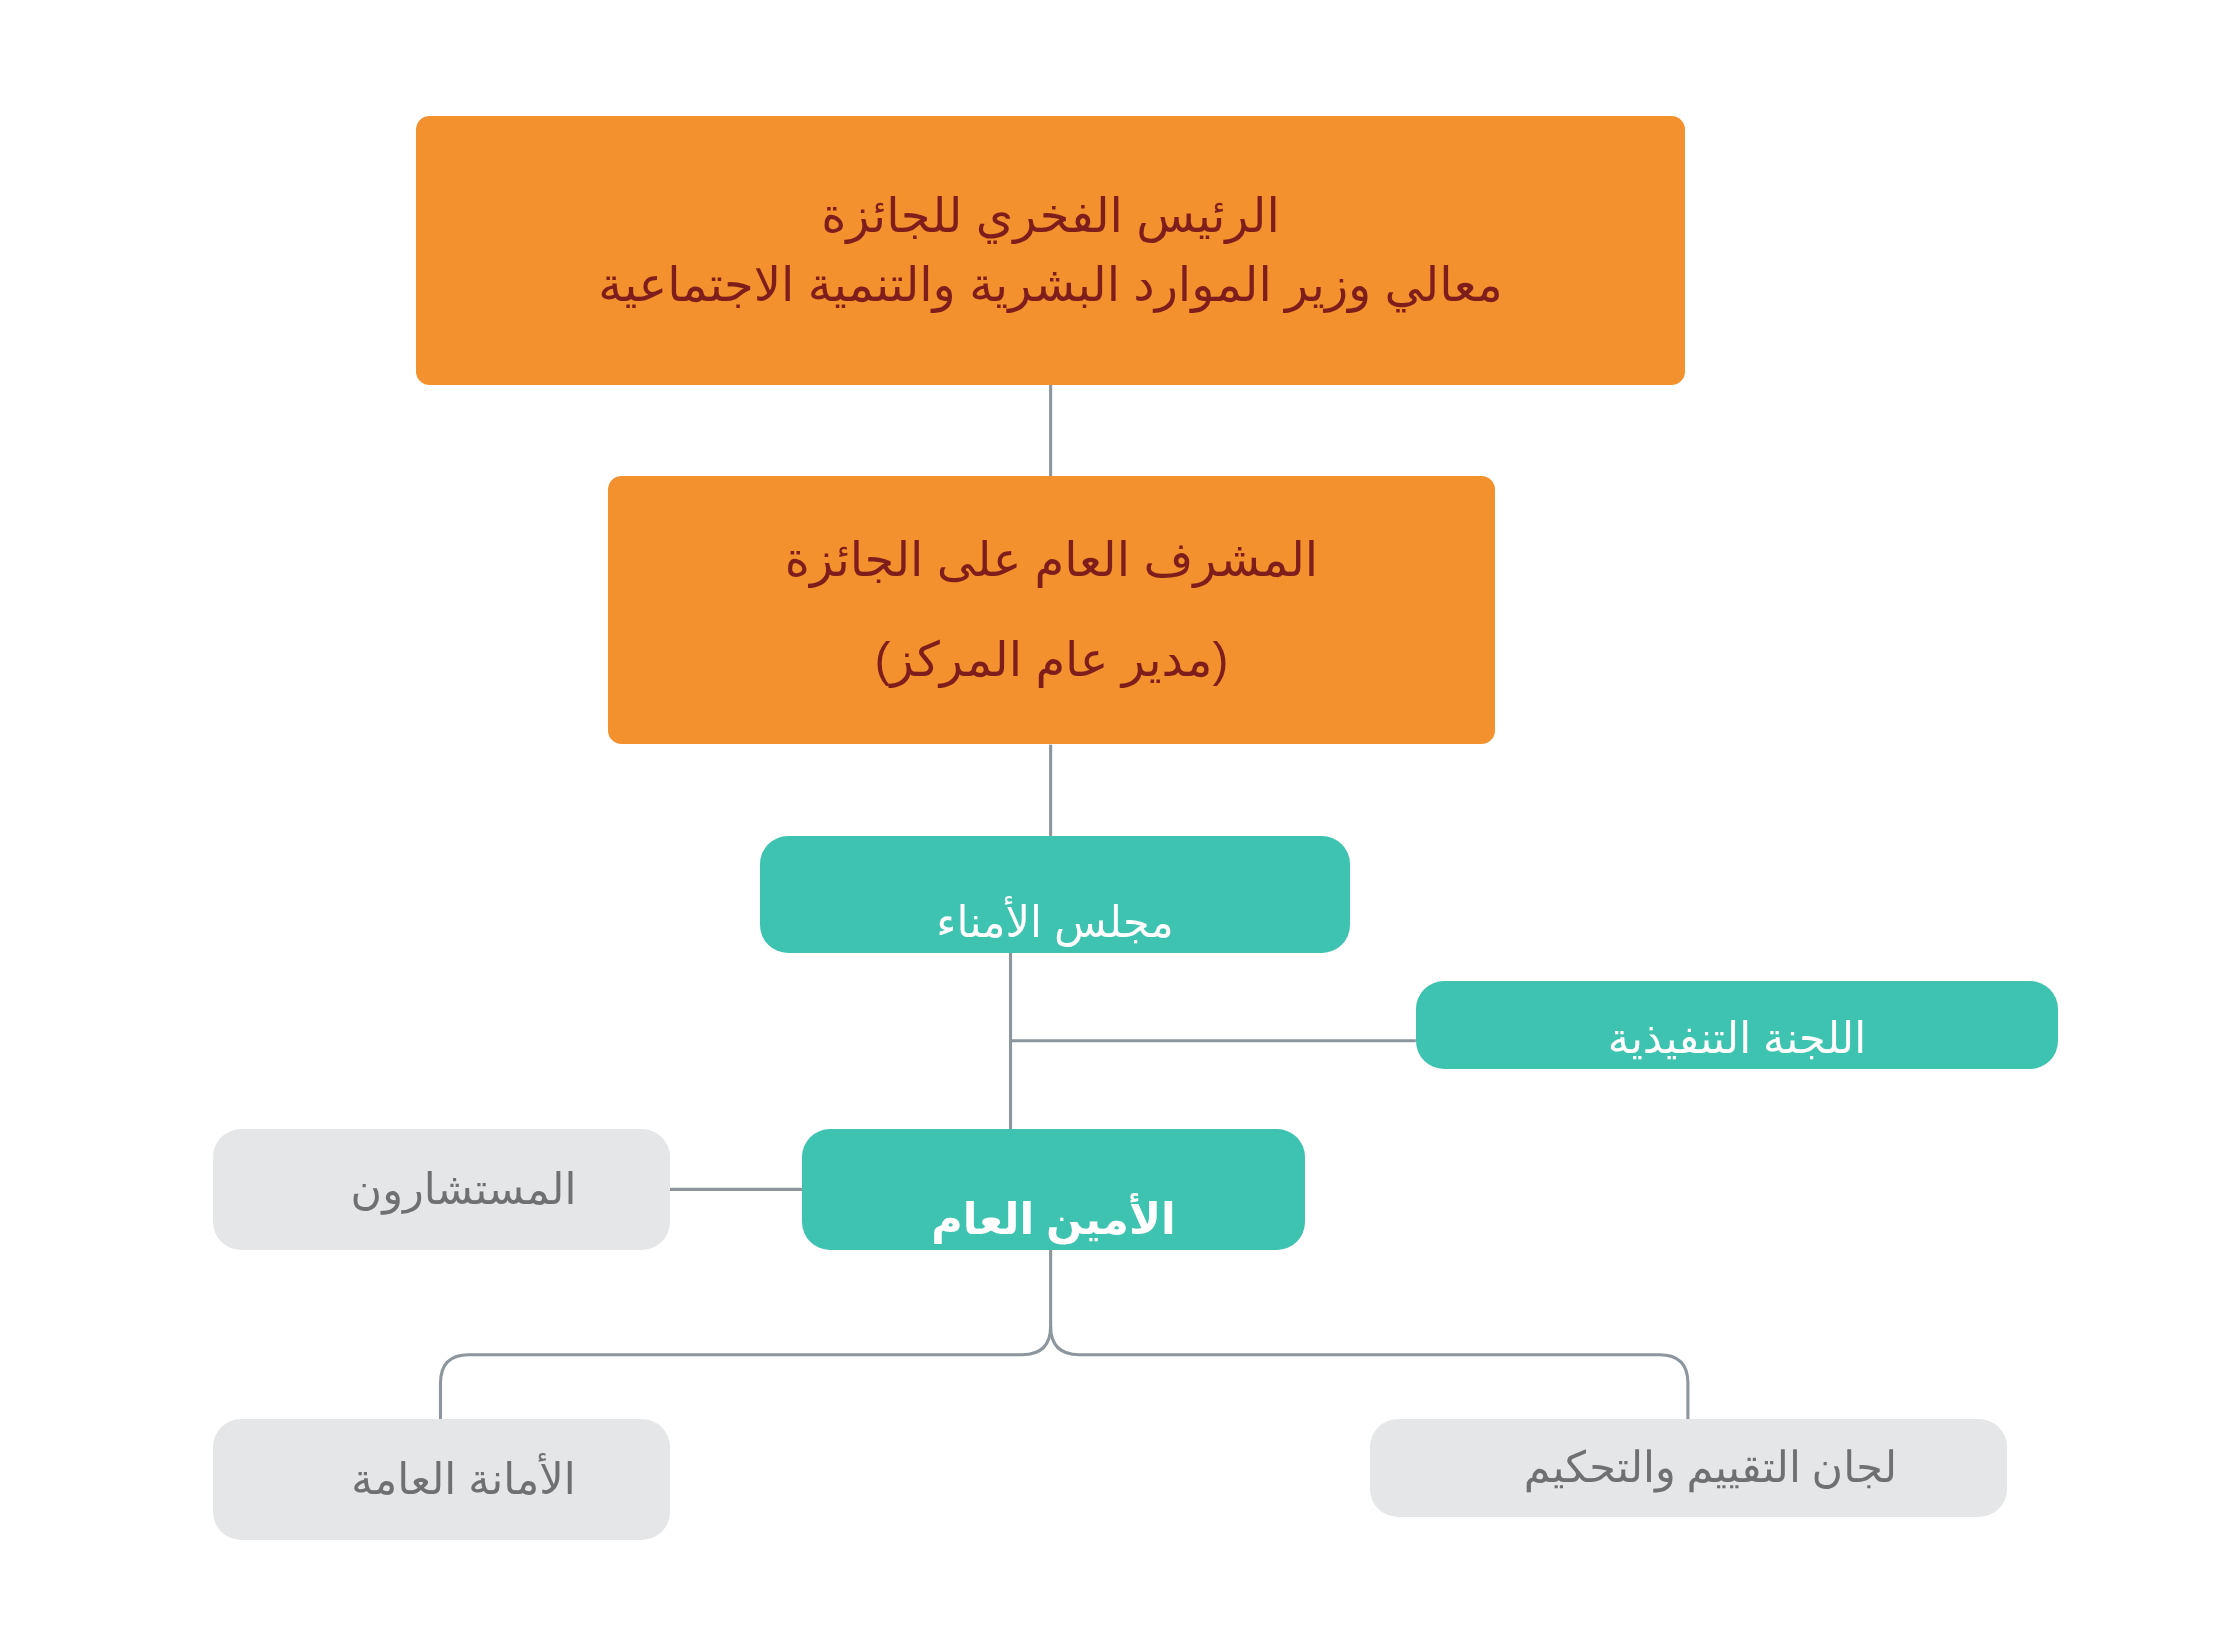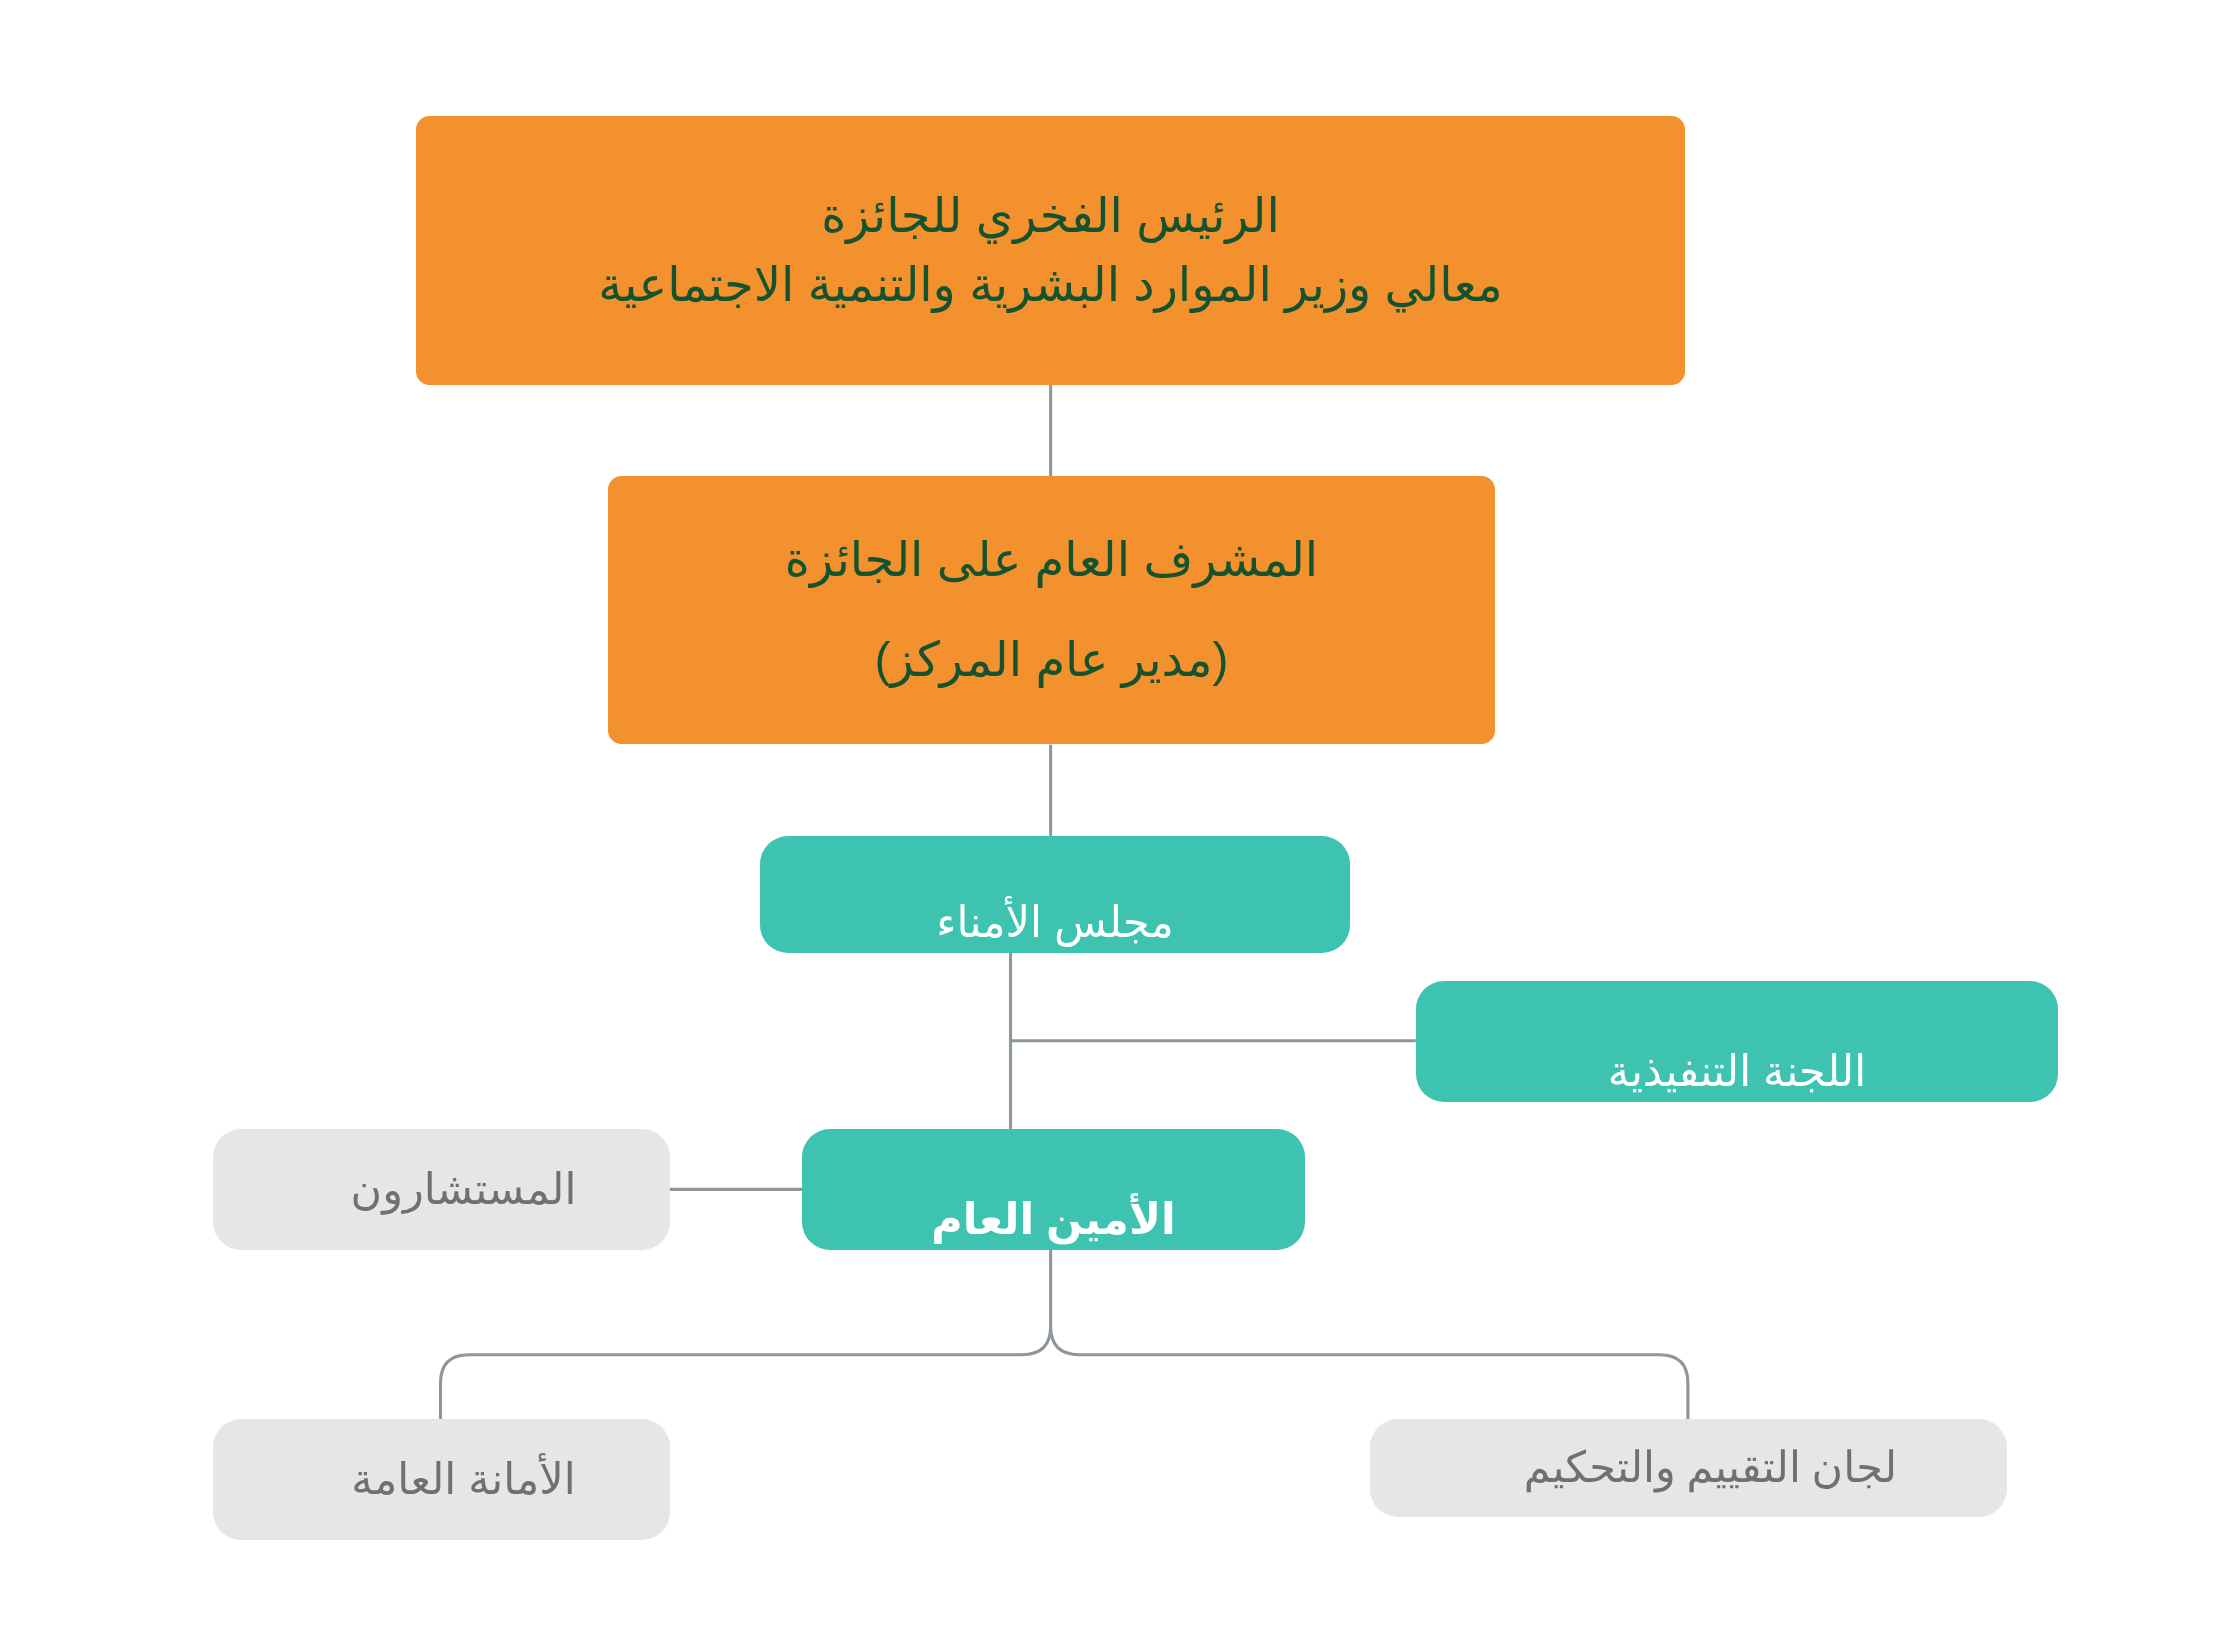--- a/index.html
+++ b/index.html
@@ -45,21 +45,21 @@
     direction: rtl;
     unicode-bidi: isolate;
   }
   .node .line {
     display: block;
     width: 100%;
     white-space: nowrap;
   }
   .node-orange {
     background: #f3912e;
-    color: #14532d;
+    color: #7f1d1d;
     border-radius: 13.6px;
   }
   .node-teal {
     background: #3dc3b0;
     color: #ffffff;
     border-radius: 28px;
     justify-content: flex-end;
   }
   .node-gray {
     background: #e4e6e7;
@@ -80,21 +80,21 @@
     font-size: 48px;
     gap: 32px;
   }
   #node-board-of-trustees {
     left: 760px; top: 836px;
     width: 590px;  height: 117px;
     font-size: 43px;
   }
   #node-executive-committee {
     left: 1416px; top: 981px;
-    width: 642px; height: 121px;
+    width: 642px; height: 88px;
     font-size: 43px;
   }
   #node-secretary-general {
     left: 802px; top: 1129px;
     width: 503px;  height: 121px;
     font-size: 43px;
     font-weight: bold;
   }
   #node-advisors {
     left: 213px;  top: 1129px;

